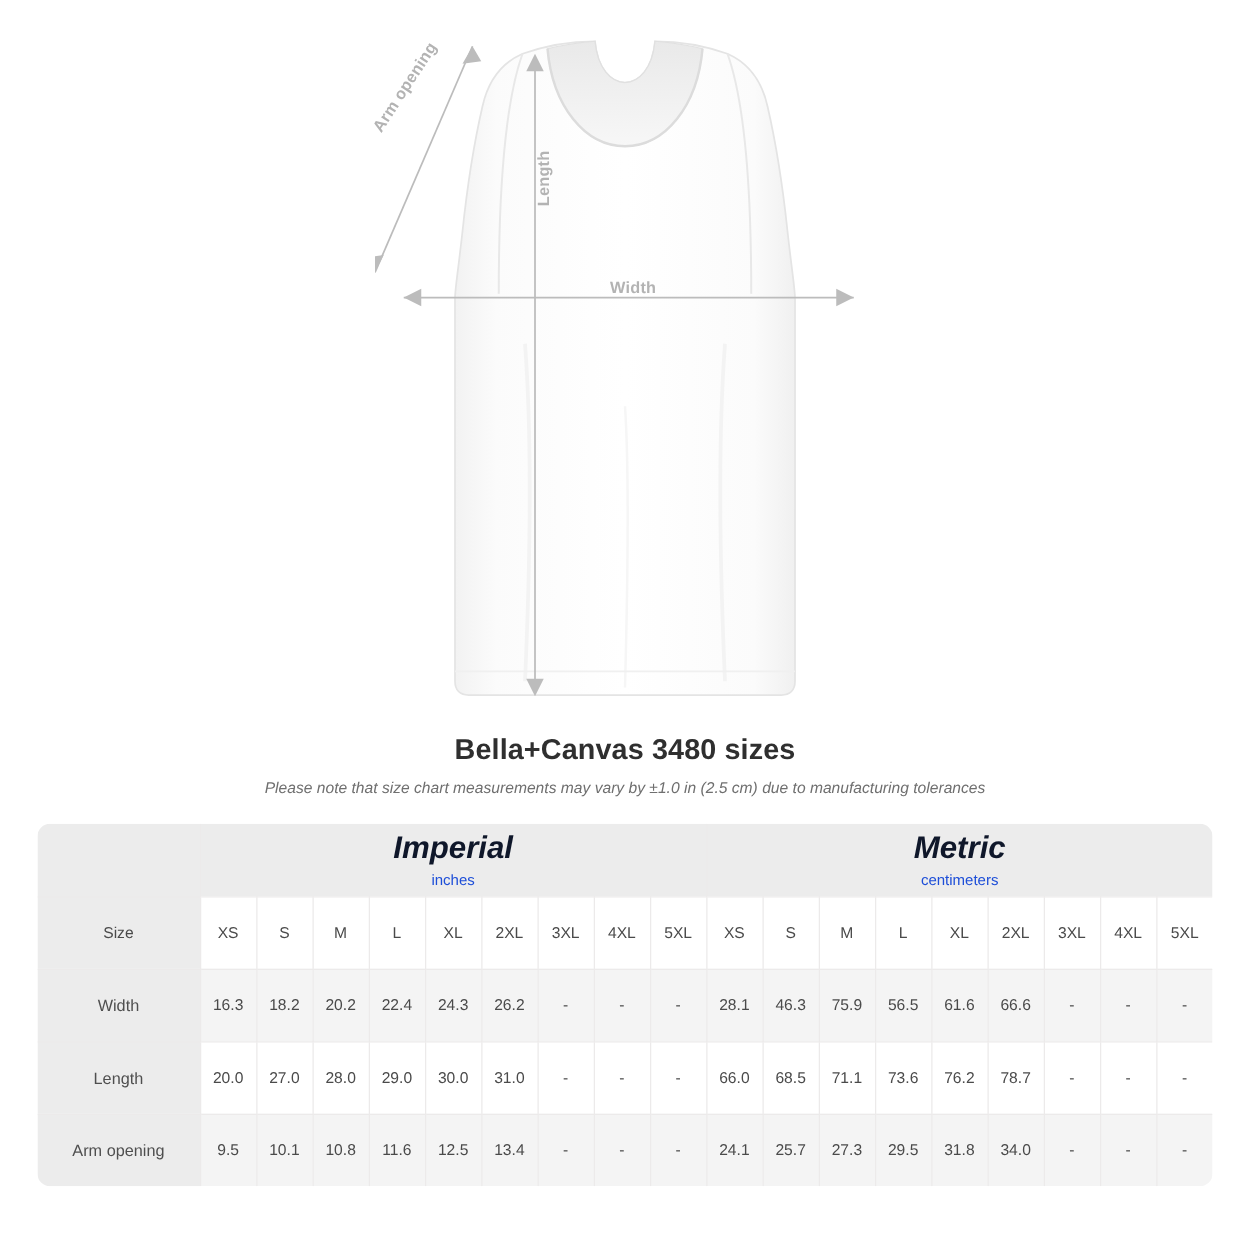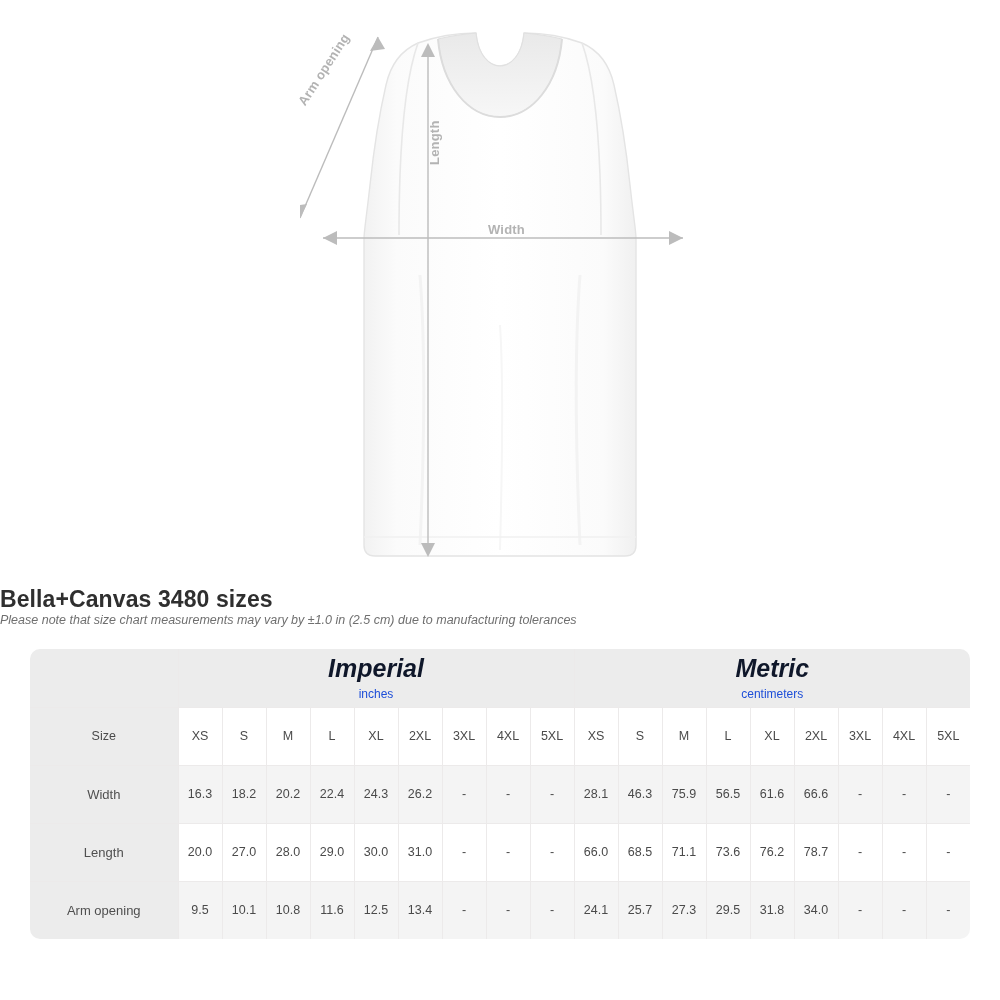--- a/index.html
+++ b/index.html
@@ -53,30 +53,31 @@
     transform: rotate(-90deg);
     transform-origin: left top;
   }
   .lbl-width {
     left: 488px;
     top: 222px;
   }
 
   
   .title-block {
-    text-align: left;
+    text-align: center;
     margin-top: 6px;
   }
   .chart-title {
     font-size: 23px;
     font-weight: bold;
     color: #2f2f2f;
     letter-spacing: .1px;
   }
   .chart-note {
+    margin-top: 10px;
     font-size: 12.5px;
     font-style: italic;
     color: #6f6f6f;
   }
 
   
   .table-wrap {
     margin: 22px 30px 0 30px;
     border-radius: 10px;
     overflow: hidden;
@@ -121,21 +122,21 @@
 
   .row-head {
     background: #ececec;
     font-weight: bold;
     color: #4f4f4f;
     font-size: 13px;
   }
   tr.alt td { background: #f4f4f4; }
   tr.alt .row-head { background: #ececec; }
 
-  .col-size { width: 148px; }
+  .col-size { width: 130px; }
   .col-v { width: 45px; }
 
   .hdr-row td { background: #ffffff; font-size: 12.5px; color: #4a4a4a; }
   .hdr-row .row-head { background: #ececec; }
 </style>
 </head>
 <body>
 
 <div class="page">
 

